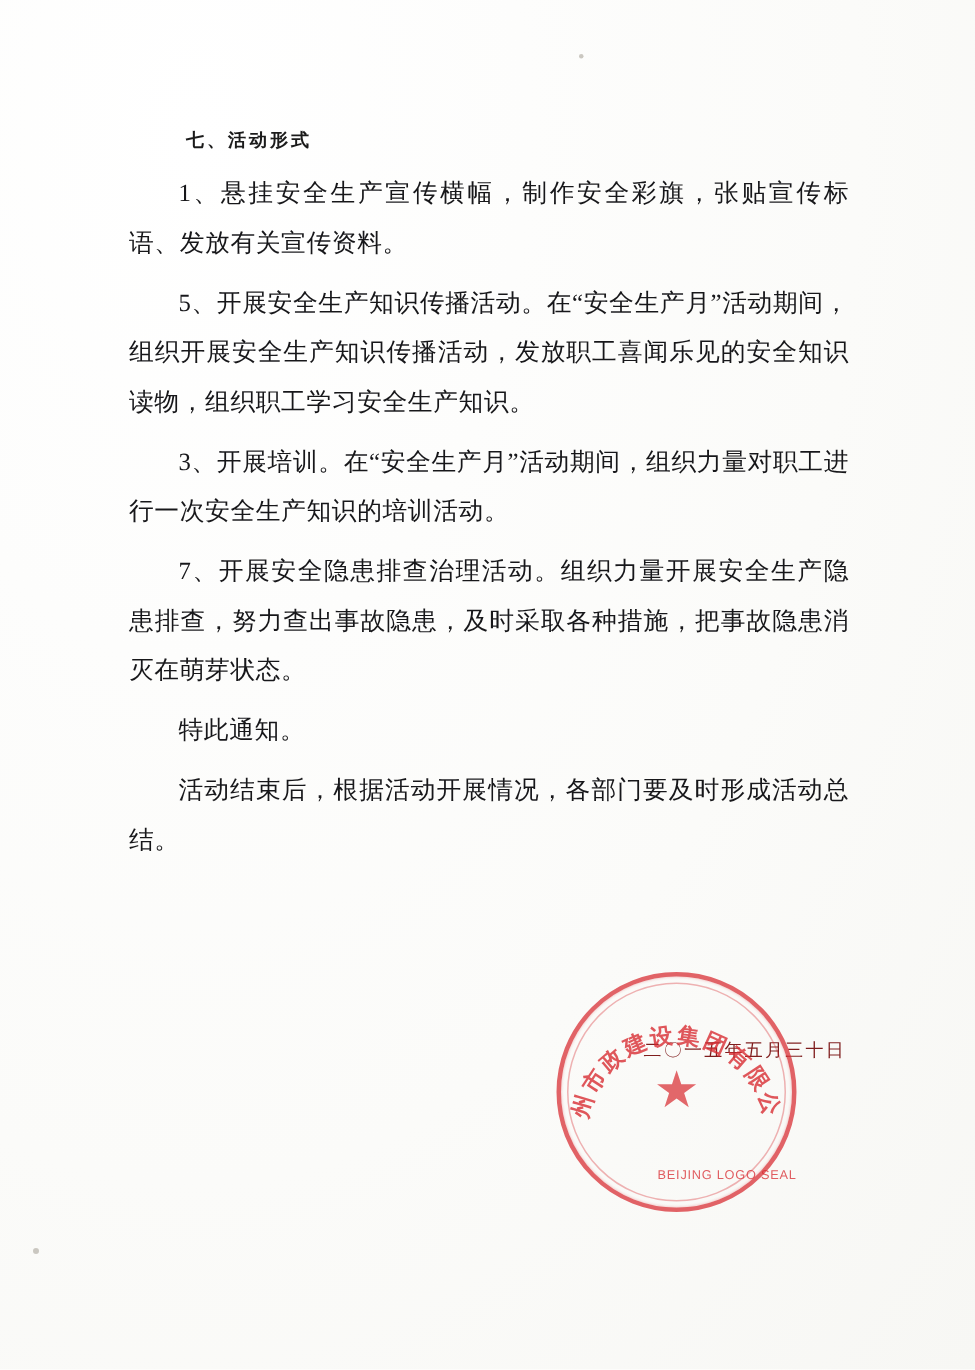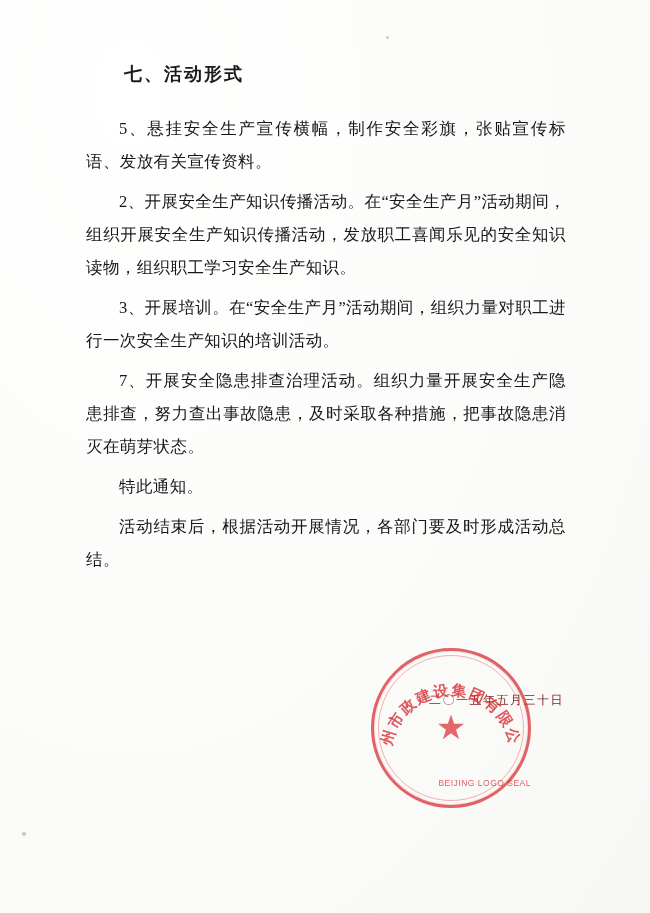--- a/index.html
+++ b/index.html
@@ -41,24 +41,24 @@
     position: absolute;
     left: 0;
     top: 0;
     width: 650px;
     height: 913px;
   }
 
   .heading {
     position: absolute;
     left: 124px;
-    top: 62px;
+    top: 85px;
     font-family: "Liberation Serif", serif;
     font-weight: bold;
-    font-size: 18px;
+    font-size: 12px;
     letter-spacing: 2px;
     color: #1b1b1b;
   }
 
   .body-block {
     position: absolute;
     left: 86px;
     top: 112px;
     width: 480px;
   }
@@ -163,22 +163,22 @@
 <div class="page">
   <div class="paper-tint"></div>
   <div class="speck speck-a"></div>
   <div class="speck speck-b"></div>
 
   <div class="content">
 
     <div class="heading">七、活动形式</div>
 
     <div class="body-block">
-      <p class="para">5、悬挂安全生产宣传横幅，制作安全彩旗，张贴宣传标语、发放有关宣传资料。</p>
-      <p class="para">2、开展安全生产知识传播活动。在“安全生产月”活动期间，组织开展安全生产知识传播活动，发放职工喜闻乐见的安全知识读物，组织职工学习安全生产知识。</p>
+      <p class="para">1、悬挂安全生产宣传横幅，制作安全彩旗，张贴宣传标语、发放有关宣传资料。</p>
+      <p class="para">5、开展安全生产知识传播活动。在“安全生产月”活动期间，组织开展安全生产知识传播活动，发放职工喜闻乐见的安全知识读物，组织职工学习安全生产知识。</p>
       <p class="para">3、开展培训。在“安全生产月”活动期间，组织力量对职工进行一次安全生产知识的培训活动。</p>
       <p class="para">7、开展安全隐患排查治理活动。组织力量开展安全生产隐患排查，努力查出事故隐患，及时采取各种措施，把事故隐患消灭在萌芽状态。</p>
       <p class="para">特此通知。</p>
       <p class="para">活动结束后，根据活动开展情况，各部门要及时形成活动总结。</p>
     </div>
 
     <div class="date-line">二〇一五年五月三十日</div>
 
     <div class="seal">
       <div class="ring"></div>

